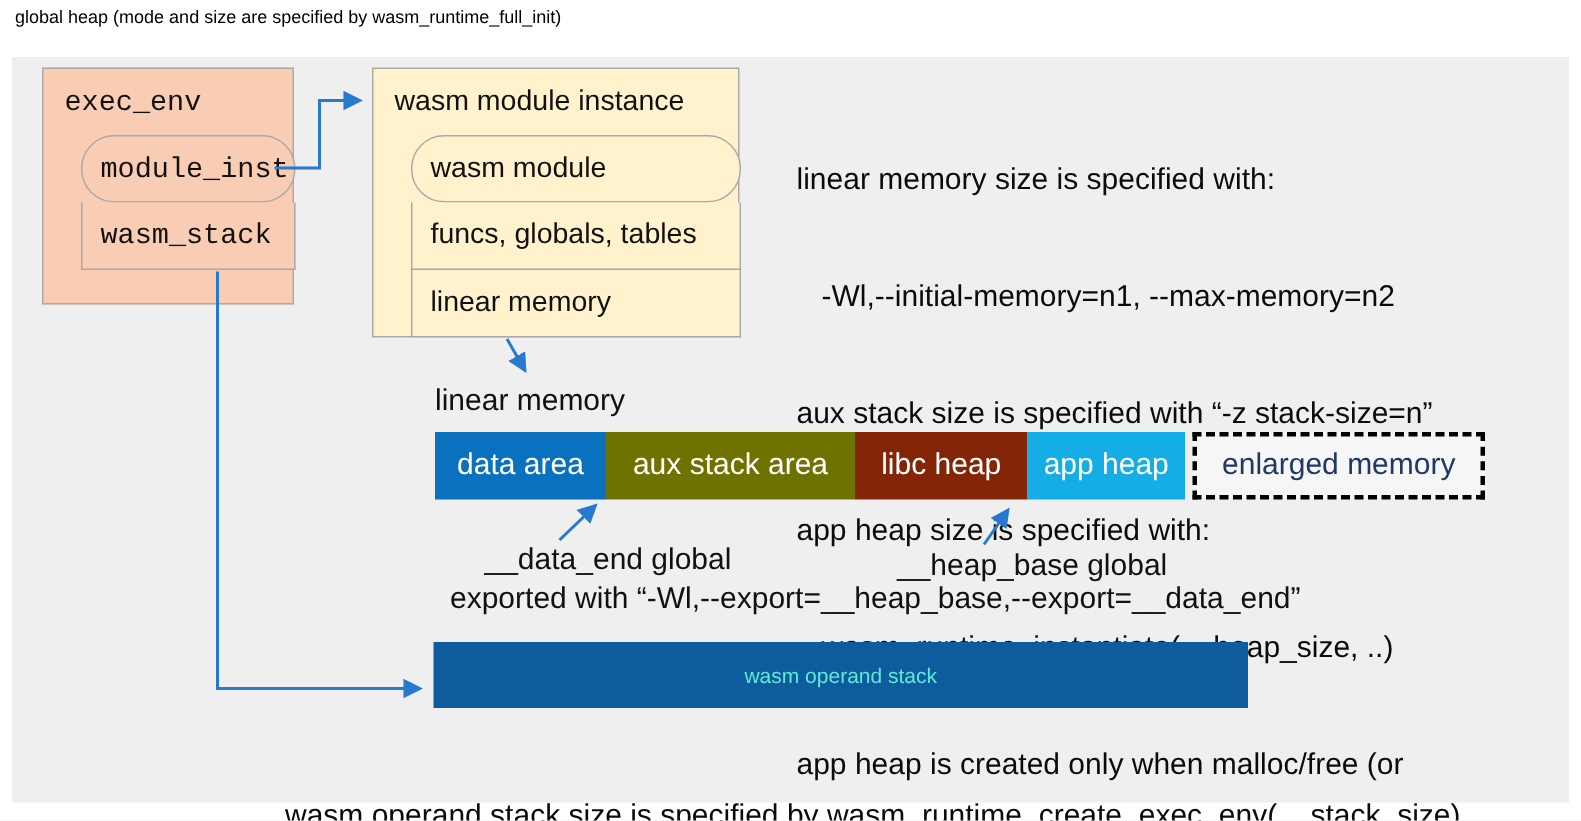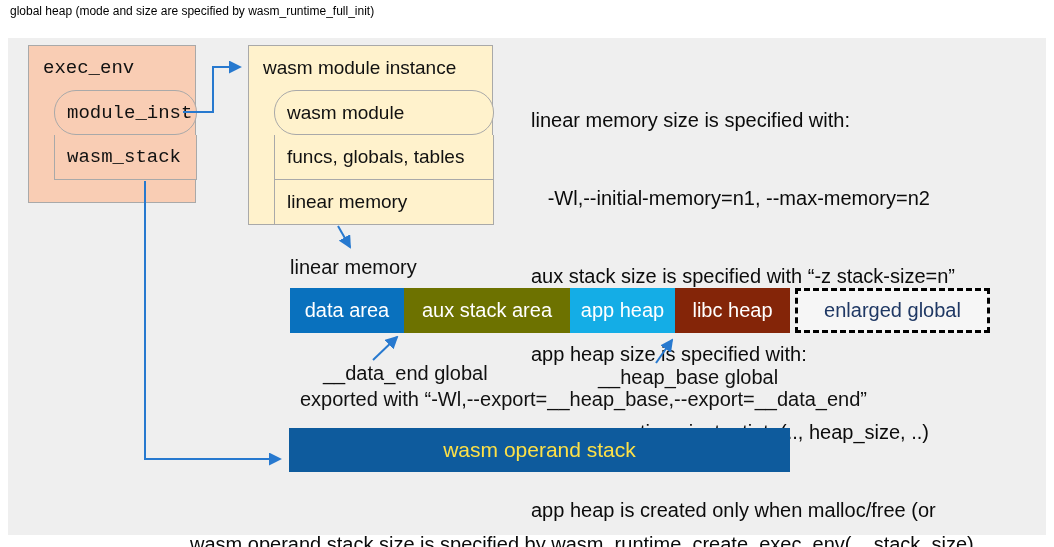--- a/index.html
+++ b/index.html
@@ -36,22 +36,22 @@
   #lm-bar{left:290px;top:288px;height:45px;display:flex;align-items:stretch;}
   .seg{color:#fff;font-size:20px;display:flex;align-items:center;justify-content:center;
        box-sizing:border-box;white-space:nowrap;}
   .seg-dashed{border:3px dashed #000;background:#f6f6f6;color:#1f3864;margin-left:5px;}
 
   #data-end-label{left:323px;top:362px;font-size:20px;}
   #heap-base-label{left:598px;top:366px;font-size:20px;}
   #export-note{left:300px;top:388px;font-size:20px;white-space:nowrap;}
 
   
-  #op-stack{left:289px;top:428px;width:501px;height:44px;background:#0e5b9d;
-            color:#fde047;font-size:21px;display:flex;align-items:center;justify-content:center;}
+  #op-stack{left:289px;top:428px;width:543px;height:44px;background:#0e5b9d;
+            color:#5eead4;font-size:14px;display:flex;align-items:center;justify-content:center;}
 
   #arrows{left:0;top:0;width:1054px;height:547px;pointer-events:none;}
 </style>
 </head>
 <body>
 
 <div class="abs" id="title">global heap (mode and size are specified by wasm_runtime_full_init)</div>
 
 <div class="abs" id="panel"></div>
 
@@ -80,23 +80,23 @@
   <div>   wasm_runtime_instantiate(.., heap_size, ..)</div>
   <div>app heap is created only when malloc/free (or</div>
   
 </div>
 
 <div class="abs" id="lm-label">linear memory</div>
 
 <div class="abs" id="lm-bar">
   <div class="seg" style="width: 114px; background-color: rgb(9, 113, 190);">data area</div>
   <div class="seg" style="width: 166px; background-color: rgb(109, 114, 0);">aux stack area</div>
+  <div class="seg" style="width: 115px; background-color: rgb(132, 37, 8);">libc heap</div>
   <div class="seg" style="width: 105px; background-color: rgb(20, 173, 230);">app heap</div>
-  <div class="seg" style="width: 115px; background-color: rgb(132, 37, 8);">libc heap</div>
-  <div class="seg seg-dashed" style="width:195px">enlarged global</div>
+  <div class="seg seg-dashed" style="width:195px">enlarged memory</div>
 </div>
 
 <div class="abs" id="data-end-label">__data_end global</div>
 <div class="abs" id="heap-base-label">__heap_base global</div>
 <div class="abs" id="export-note">exported with “-Wl,--export=__heap_base,--export=__data_end”</div>
 
 <div class="abs" id="op-stack" style="background-color: rgb(14, 91, 157);">wasm operand stack</div>
 
 <div class="abs notes" id="notes-bottom">
   <div>wasm operand stack size is specified by wasm_runtime_create_exec_env(.., stack_size)</div>

